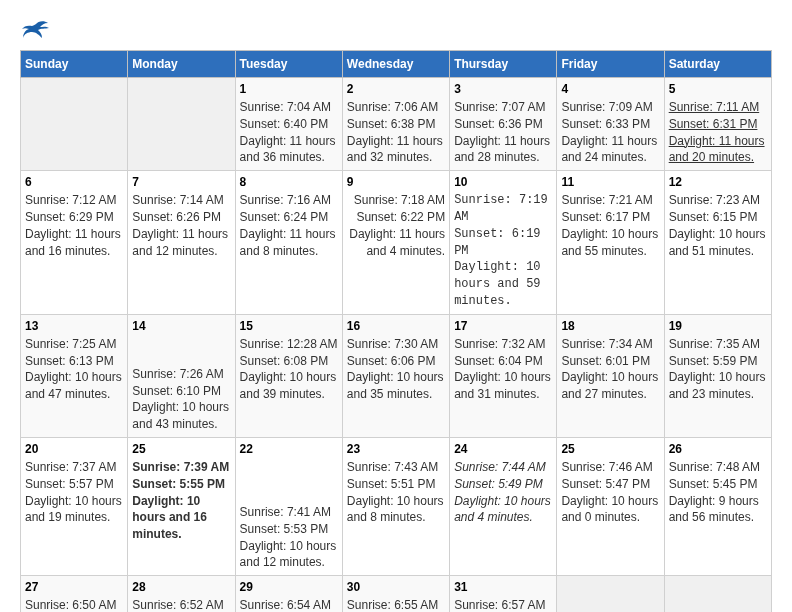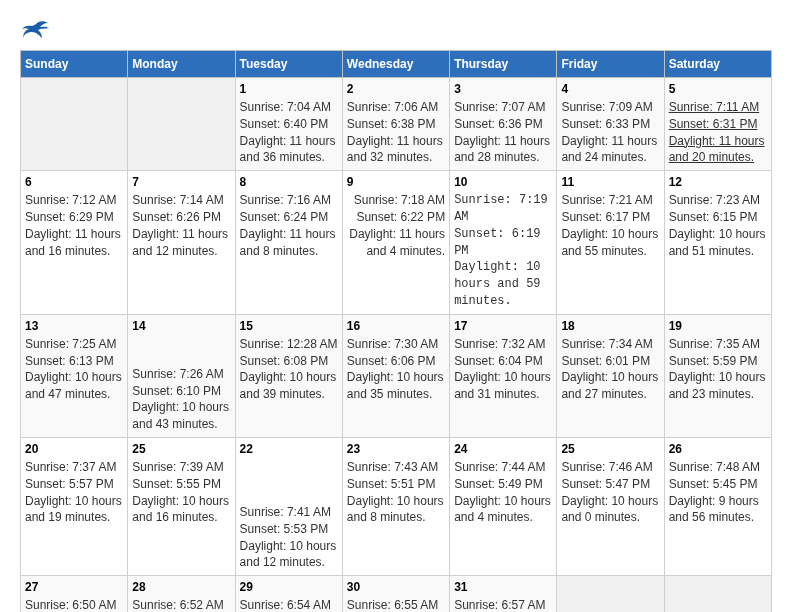--- a/index.html
+++ b/index.html
@@ -242,39 +242,39 @@
       </tr>
       <tr>
         <td>
           <div class="day-number">20</div>
           <div class="day-info" style="white-space: pre-line;">Sunrise: 7:37 AM
 Sunset: 5:57 PM
 Daylight: 10 hours and 19 minutes.</div>
         </td>
         <td>
           <div class="day-number">25</div>
-          <div class="day-info" style="white-space: pre-line;">Sunrise: 7:39 AM
+          <div class="day-info" style="white-space: pre-line; font-weight: bold;">Sunrise: 7:39 AM
 Sunset: 5:55 PM
 Daylight: 10 hours and 16 minutes.</div>
         </td>
         <td>
           <div class="day-number">22</div>
           <div class="day-info" style="white-space: pre-line; margin-top: 48px;">Sunrise: 7:41 AM
 Sunset: 5:53 PM
 Daylight: 10 hours and 12 minutes.</div>
         </td>
         <td>
           <div class="day-number">23</div>
           <div class="day-info" style="white-space: pre-line;">Sunrise: 7:43 AM
 Sunset: 5:51 PM
 Daylight: 10 hours and 8 minutes.</div>
         </td>
         <td>
           <div class="day-number">24</div>
-          <div class="day-info" style="white-space: pre-line;">Sunrise: 7:44 AM
+          <div class="day-info" style="white-space: pre-line; font-style: italic;">Sunrise: 7:44 AM
 Sunset: 5:49 PM
 Daylight: 10 hours and 4 minutes.</div>
         </td>
         <td>
           <div class="day-number">25</div>
           <div class="day-info" style="white-space: pre-line;">Sunrise: 7:46 AM
 Sunset: 5:47 PM
 Daylight: 10 hours and 0 minutes.</div>
         </td>
         <td>

